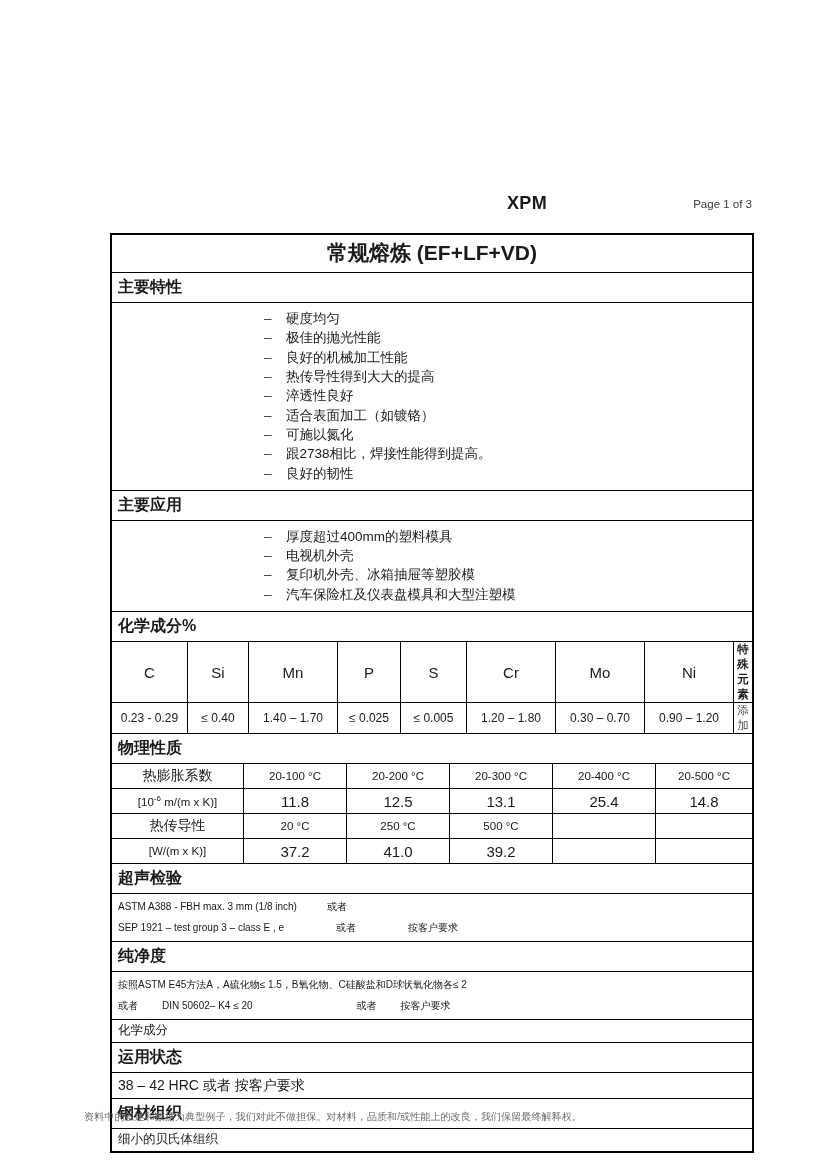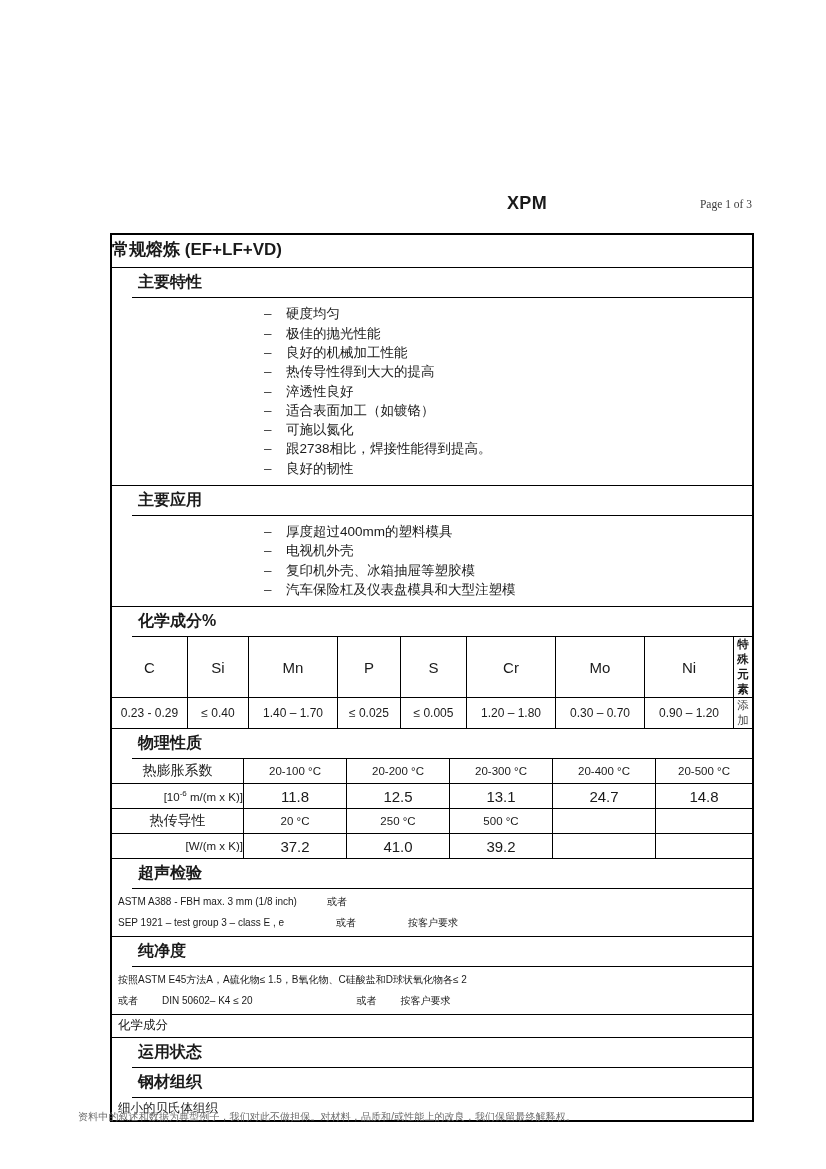--- a/index.html
+++ b/index.html
@@ -14,20 +14,21 @@
     color: #1a1a1a;
     position: relative;
     overflow: hidden;
   }
 
   .page {
     position: absolute;
     left: 0; top: 0;
     width: 654px;
     height: 1169px;
+    padding-left: 12px;
   }
 
   
   .doc-header {
     position: absolute;
     left: 110px;
     top: 193px;
     width: 644px;
     height: 30px;
   }
@@ -41,53 +42,52 @@
     letter-spacing: 0.3px;
     padding-left: 190px;
   }
   .page-num {
     position: absolute;
     right: 2px;
     top: 5px;
     font-size: 11.5px;
     color: #3a3a3a;
     white-space: nowrap;
-    font-family: Liberation Serif, serif;
   }
 
   
   .sheet {
     position: absolute;
     left: 110px;
     top: 233px;
     width: 644px;
     border: 2px solid #000;
     box-sizing: border-box;
     background: #fff;
   }
 
   .row {
     border-bottom: 1.6px solid #000;
     box-sizing: border-box;
   }
   .row:last-child { border-bottom: none; }
 
   .banner {
-    font-size: 17px;
+    text-align: center;
+    font-size: 21px;
     font-weight: bold;
     padding: 5px 0 7px 0;
     line-height: 1.2;
   }
 
   .section-head {
     font-size: 16px;
     font-weight: bold;
     padding: 4px 0 5px 6px;
     line-height: 1.25;
-    margin-left: 20px;
   }
 
   .bullet-block {
     padding: 6px 0 7px 0;
   }
   .bullet-list {
     margin: 0;
     padding: 0;
     list-style: none;
     padding-left: 152px;
@@ -151,21 +151,20 @@
   .chem .val.cn { font-size: 11.5px; color: #4a4a4a; }
 
   
   .phys td { height: 24px; }
   .phys .lbl-cn {
     font-size: 14px;
     color: #222;
   }
   .phys .lbl-unit {
     font-size: 11.5px;
-    text-align: right;
   }
   .phys .temp {
     font-size: 11.5px;
   }
   .phys .num {
     font-size: 15px;
     margin-top: 25px;
   }
   .phys sup { font-size: 8px; vertical-align: super; }
 
@@ -259,21 +258,21 @@
           <td class="temp" style="width:102px">20-200 °C</td>
           <td class="temp" style="width:102px">20-300 °C</td>
           <td class="temp" style="width:102px">20-400 °C</td>
           <td class="temp">20-500 °C</td>
         </tr>
         <tr>
           <td class="lbl-unit"><span>[10</span><sup>-6</sup><span> m/(m x K)]</span></td>
           <td class="num">11.8</td>
           <td class="num">12.5</td>
           <td class="num">13.1</td>
-          <td class="num">24.7</td>
+          <td class="num">25.4</td>
           <td class="num">14.8</td>
         </tr>
         <tr>
           <td class="lbl-cn">热传导性</td>
           <td class="temp">20 °C</td>
           <td class="temp">250 °C</td>
           <td class="temp">500 °C</td>
           <td class="temp"></td>
           <td class="temp"></td>
         </tr>
@@ -297,20 +296,21 @@
 
     <div class="row section-head">纯净度</div>
     <div class="row two-line">
       <div class="ln">按照ASTM E45方法A，A硫化物≤ 1.5，B氧化物、C硅酸盐和D球状氧化物各≤ 2</div>
       <div class="ln"><span>或者</span><span class="gap3"></span><span>DIN 50602– K4 ≤ 20</span><span class="gap2"></span><span class="gap2"></span><span>或者</span><span class="gap3"></span><span>按客户要求</span></div>
     </div>
 
     <div class="row plain-line small">化学成分</div>
 
     <div class="row section-head">运用状态</div>
+    <div class="row plain-line">38 – 42 HRC  或者  按客户要求</div>
 
     <div class="row section-head">钢材组织</div>
     <div class="row plain-line small">细小的贝氏体组织</div>
 
   </div>
 
   <div class="footer-note">资料中的叙述和数据为典型例子，我们对此不做担保。对材料，品质和/或性能上的改良，我们保留最终解释权。</div>
 
 </div>
 

